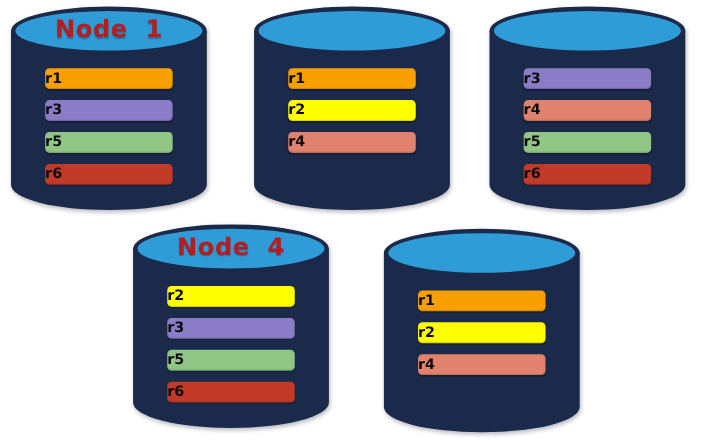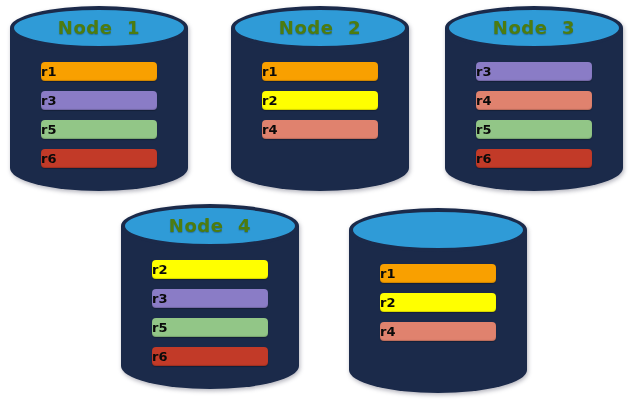--- a/index.html
+++ b/index.html
@@ -27,21 +27,21 @@
   .cyl-top {
     position: absolute; left: 0; right: 0; top: 2px; height: 44px;
     box-sizing: border-box;
     background: var(--top-color, #2f9bd7);
     border: 4px solid var(--body-color, #1b2a4a);
     border-radius: 50%;
   }
   .node-title {
     position: absolute; left: 0; right: 0; top: 2px; height: 44px;
     line-height: 44px; text-align: center;
-    color: #4d7c0f; font-size: 18px; font-weight: bold;
+    color: #b91c1c; font-size: 22px; font-weight: bold;
     word-spacing: 8px; letter-spacing: 0.5px;
     text-shadow: 0 1px 1px rgba(20,40,70,0.35);
   }
   .bars { position: absolute; left: 0; top: 0; width: 100%; height: 100%; }
   .bar {
     position: absolute; left: 31px; width: 116px; height: 19px;
     border-radius: 4px;
     line-height: 19px; text-align: left;
     color: #0a0a0a; font-size: 13px; font-weight: bold;
     box-shadow: inset 0 -1px 1px rgba(0,0,0,0.18), 0 1px 1px rgba(0,0,0,0.25);
@@ -63,34 +63,32 @@
         <div class="bar" style="top: 116px; background: rgb(146, 198, 135);">r5</div>
         <div class="bar" style="top: 145px; background: rgb(194, 58, 40);">r6</div>
       </div>
   </div>
 
   <div class="node pos-1" style="--body-color: #1b2a4a; --top-color: #2f9bd7;">
     <div class="cyl">
       <div class="cyl-body"></div>
       <div class="cyl-top"></div>
     </div>
-    <div class="node-title">Node 2</div>
     <div class="bars">
         <div class="bar" style="top: 58px; background: rgb(249, 160, 0);">r1</div>
         <div class="bar" style="top: 87px; background: rgb(255, 255, 0);">r2</div>
         <div class="bar" style="top: 116px; background: rgb(224, 130, 110);">r4</div>
       </div>
   </div>
 
   <div class="node pos-2" style="--body-color: #1b2a4a; --top-color: #2f9bd7;">
     <div class="cyl">
       <div class="cyl-body"></div>
       <div class="cyl-top"></div>
     </div>
-    <div class="node-title">Node 3</div>
     <div class="bars">
         <div class="bar" style="top: 58px; background: rgb(138, 124, 198);">r3</div>
         <div class="bar" style="top: 87px; background: rgb(224, 130, 110);">r4</div>
         <div class="bar" style="top: 116px; background: rgb(146, 198, 135);">r5</div>
         <div class="bar" style="top: 145px; background: rgb(194, 58, 40);">r6</div>
       </div>
   </div>
 
   <div class="node pos-3" style="--body-color: #1b2a4a; --top-color: #2f9bd7;">
     <div class="cyl">

